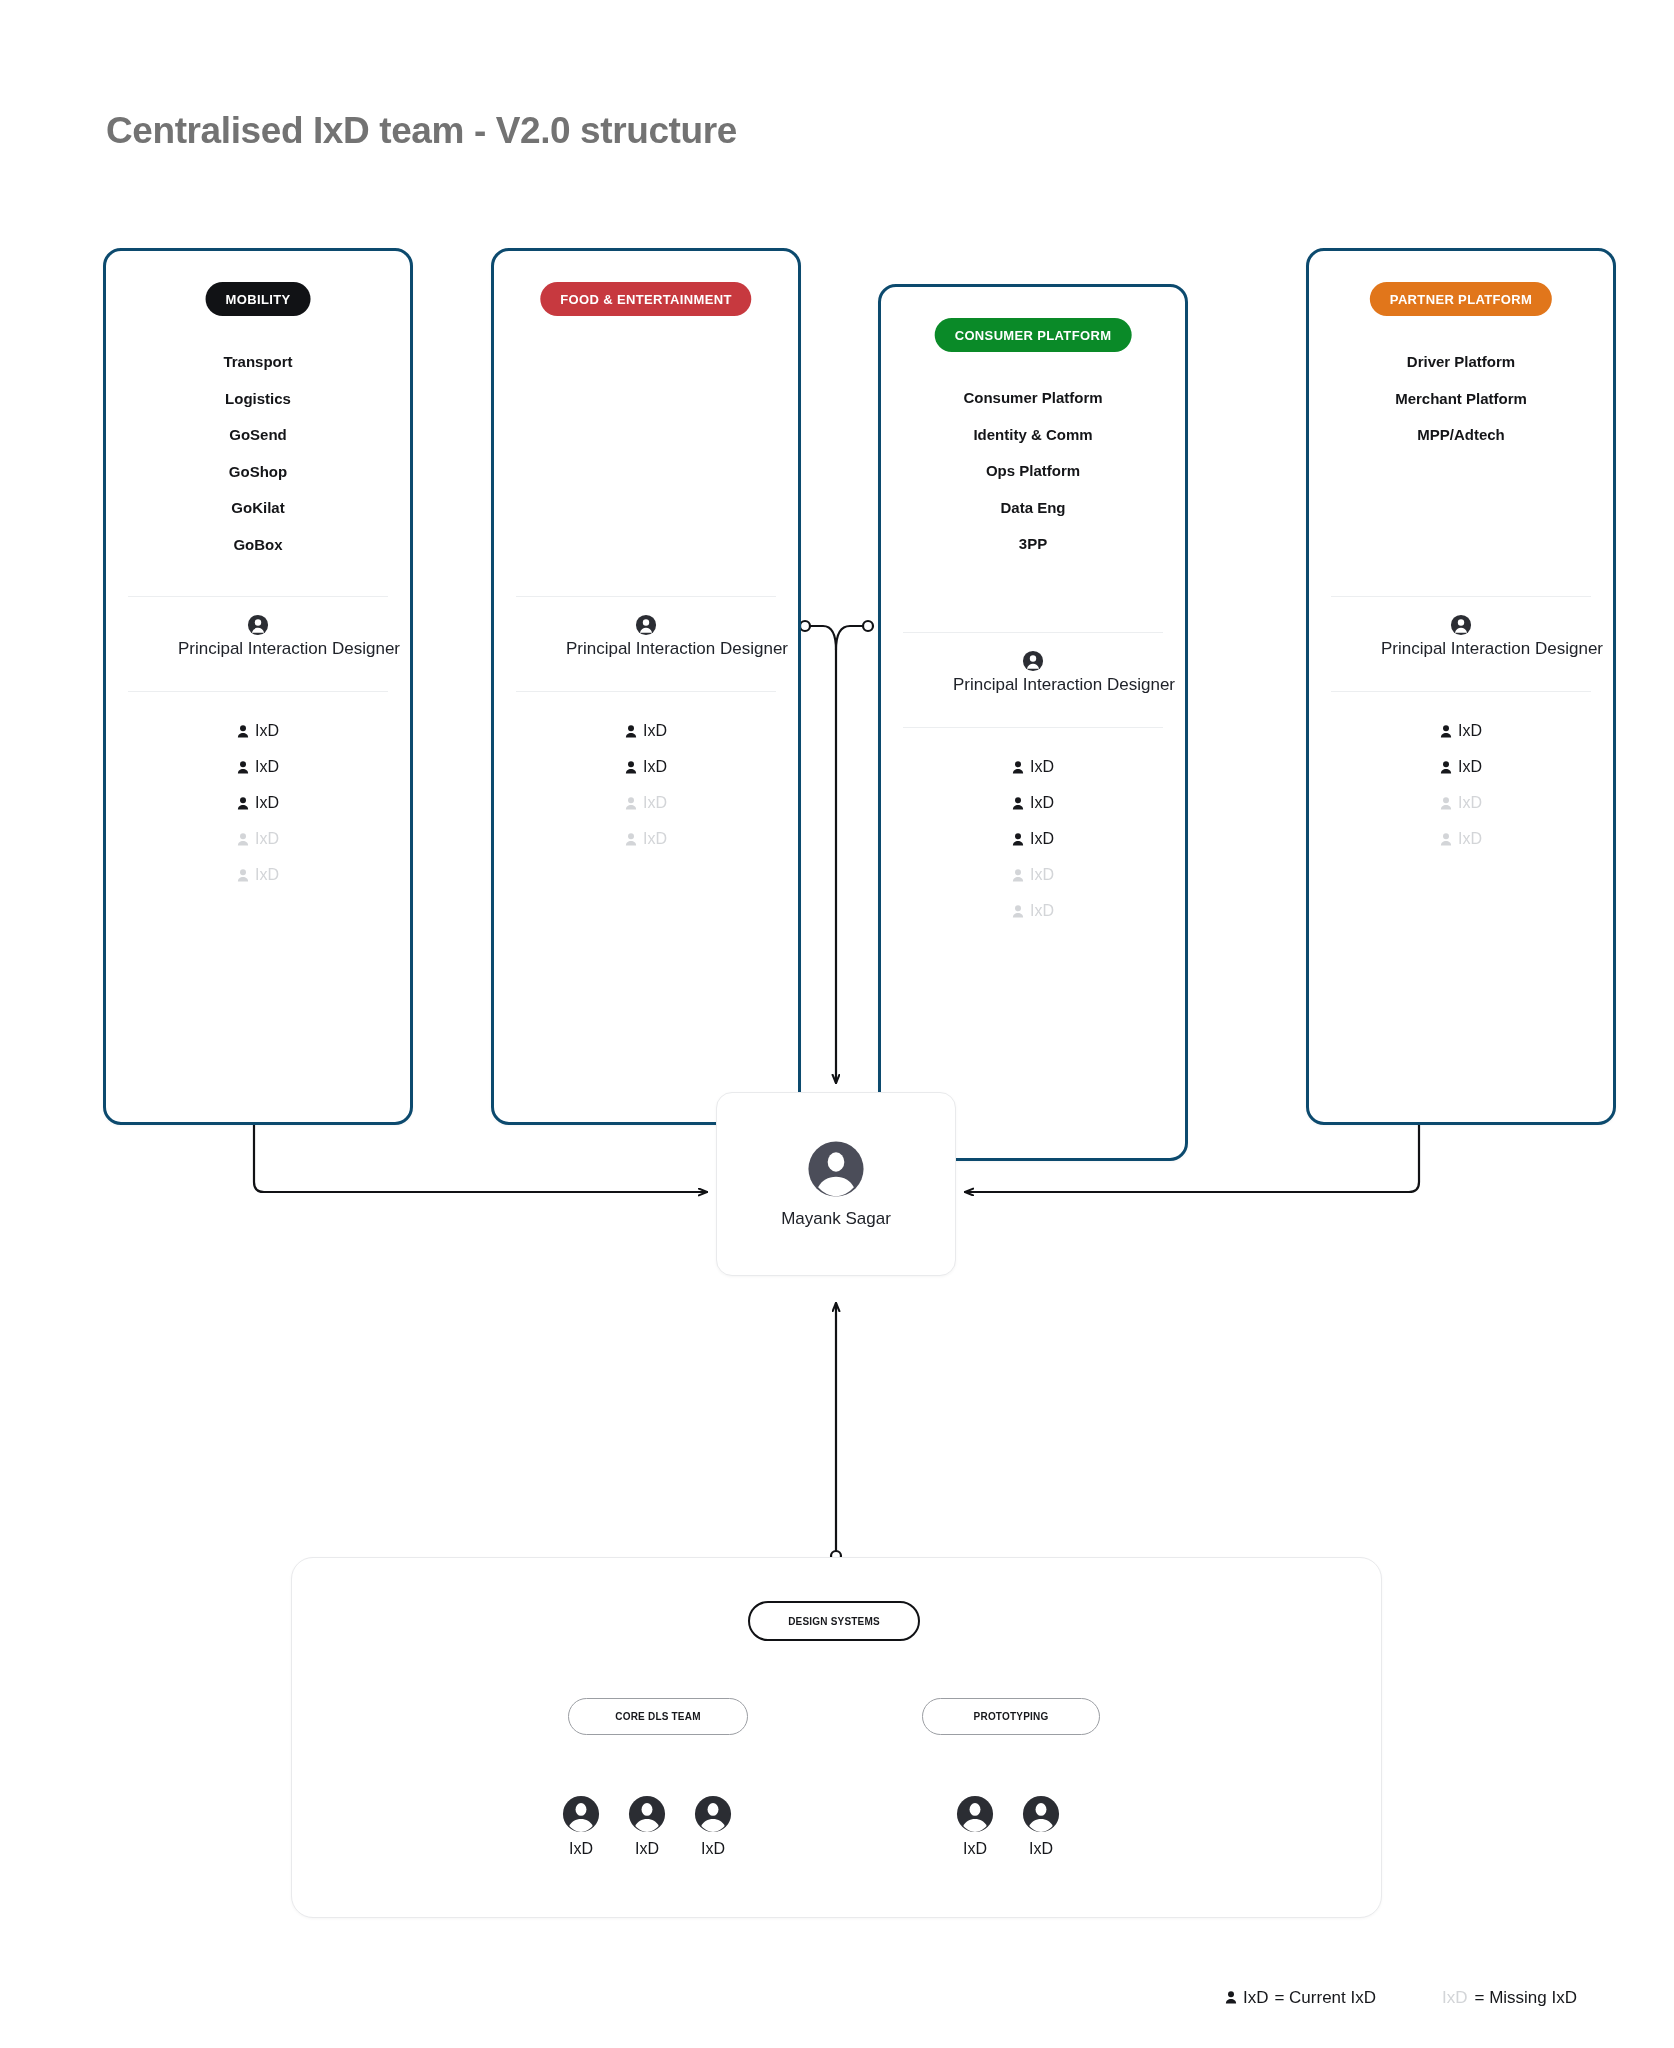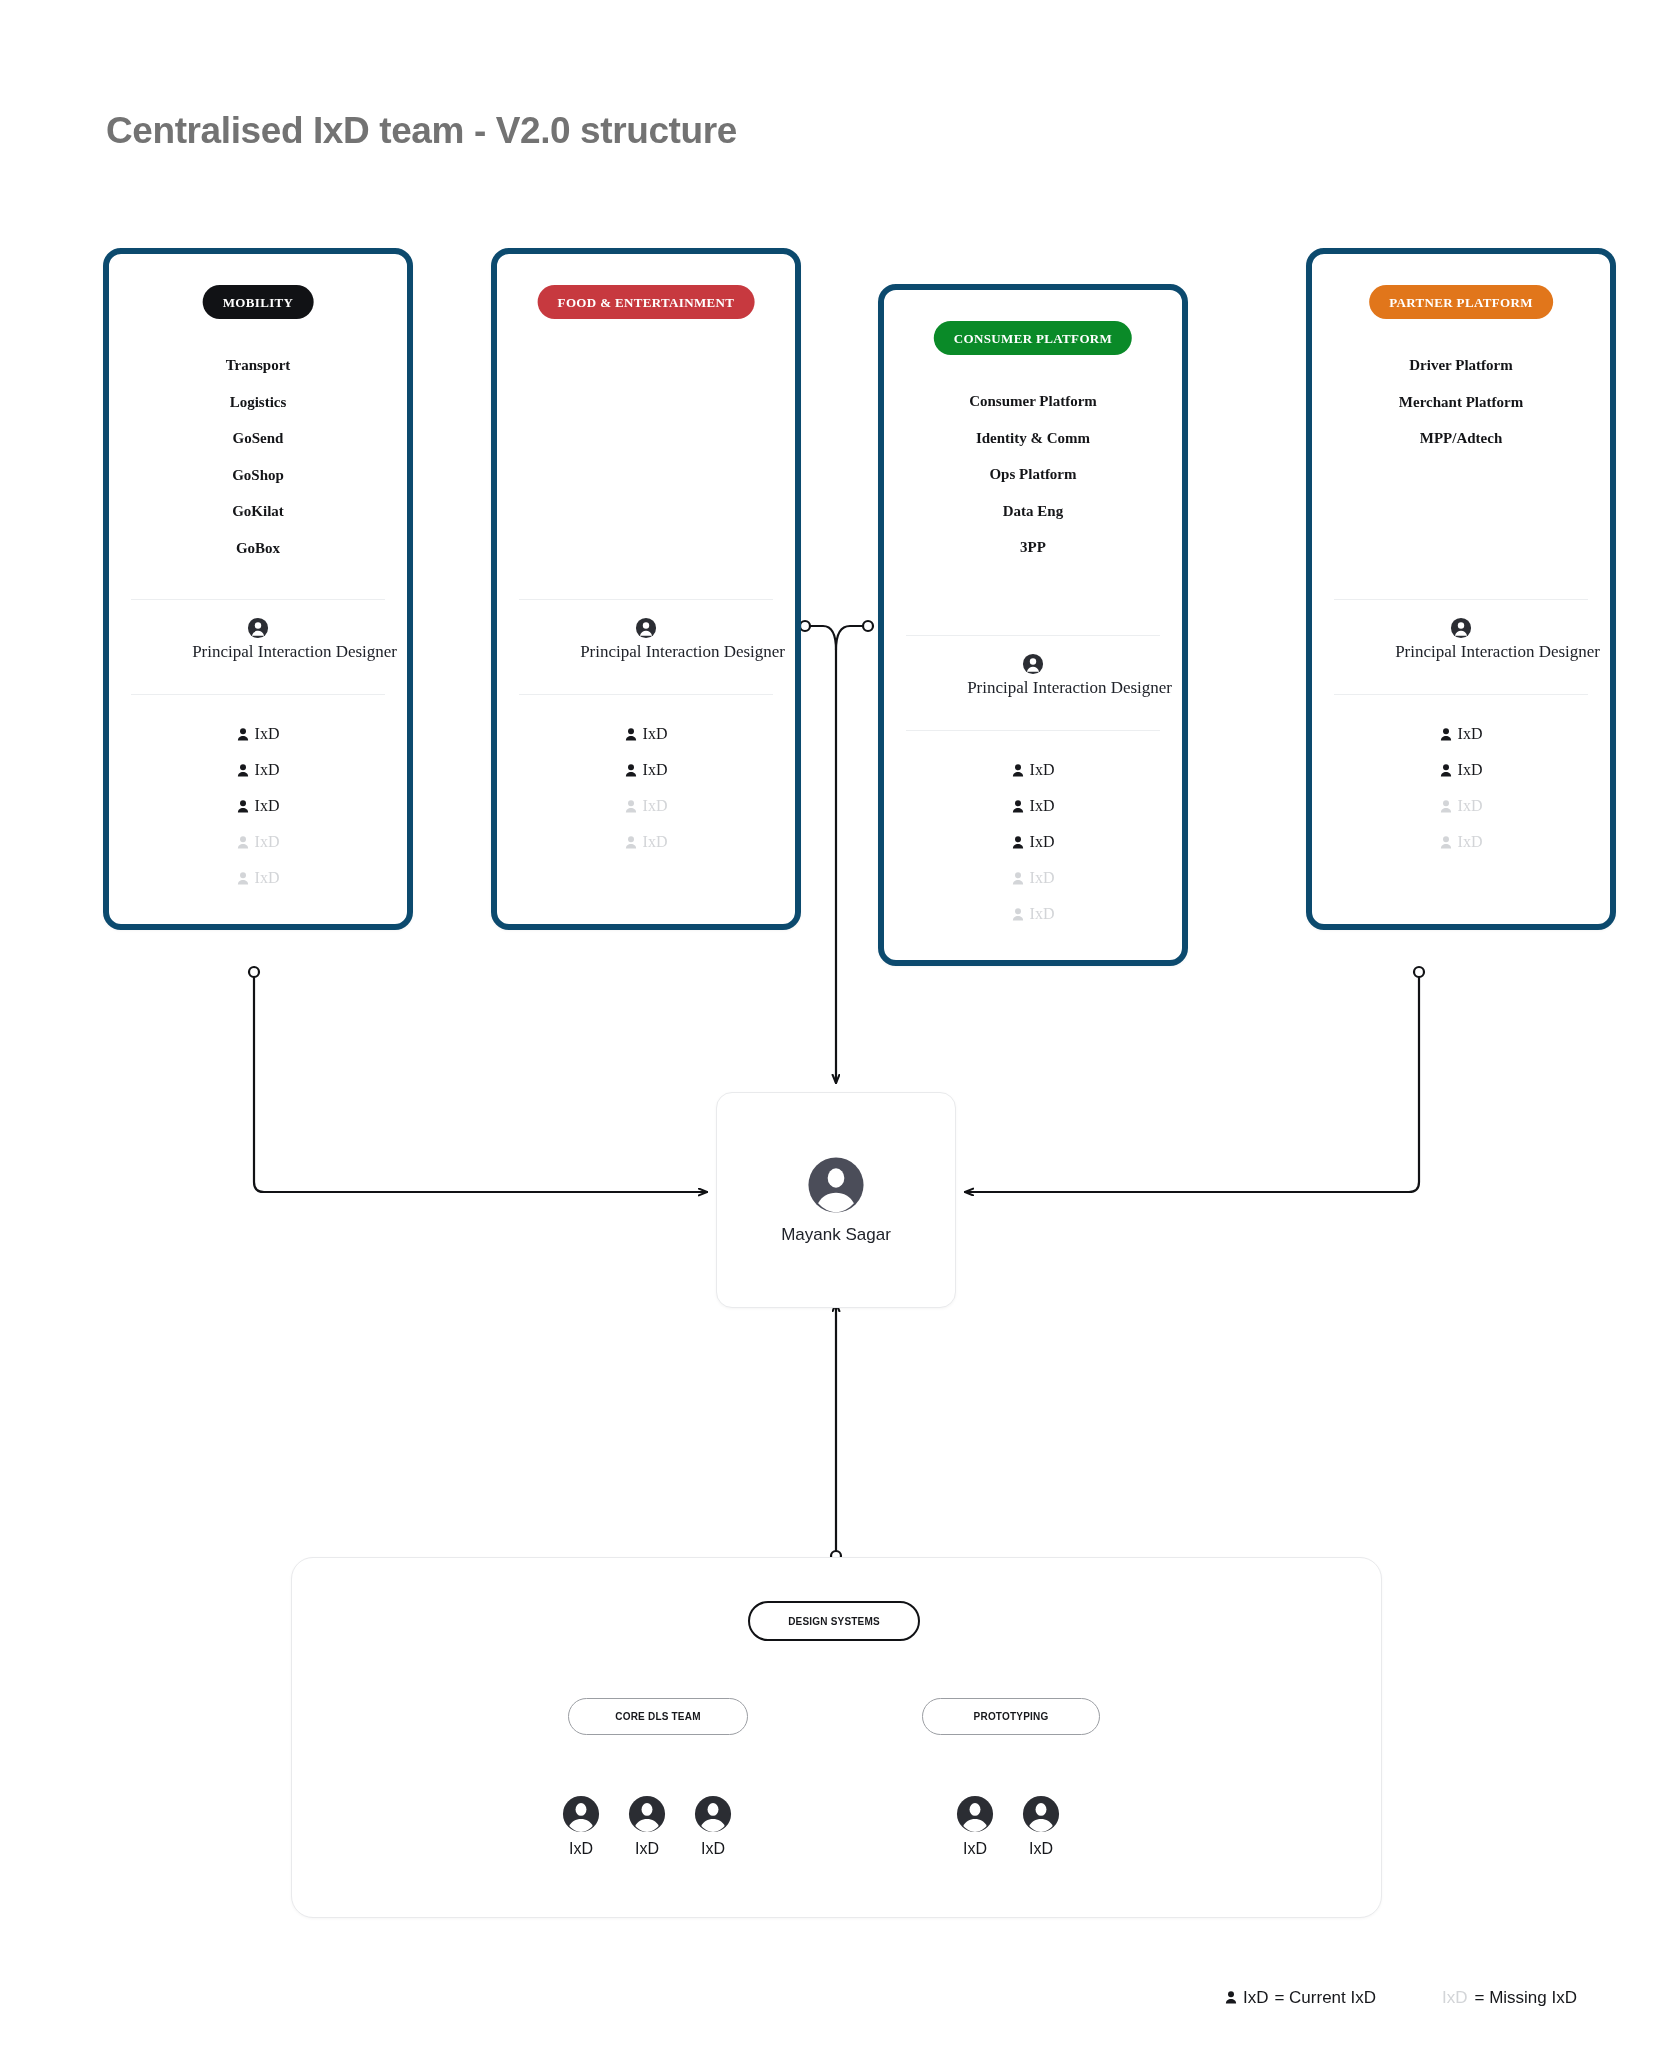--- a/index.html
+++ b/index.html
@@ -32,26 +32,25 @@
     left: 0; top: 0;
     width: 1674px; height: 2048px;
     pointer-events: none;
   }
 
   
   .card {
     position: absolute;
     top: 248px;
     width: 310px;
-    height: 682px;
+    height: 877px;
     background: #ffffff;
-    border: 6px solid #0c4a6e;
+    border: 3px solid #0c4a6e;
     border-radius: 18px;
     box-shadow: 0 1px 3px rgba(16,17,20,0.045);
-    font-family: Liberation Serif, serif;
   }
   #card-0 { left: 103px; }
   #card-1 { left: 491px; }
   #card-2 { left: 878px; margin-top: 36px; }
   #card-3 { left: 1266px; margin-left: 40px; }
 
   .badge {
     position: absolute;
     top: 31px;
     left: 50%;
@@ -124,21 +123,21 @@
     line-height: 1;
   }
   .ixd-row .mini-person { width: 12px; height: 13px; display: block; }
   .ixd-row.current { color: #17181c; }
   .ixd-row.missing { color: #d3d5d8; }
 
   
   #manager-node {
     position: absolute;
     left: 716px; top: 1092px;
-    width: 240px; height: 216px;
+    width: 240px; height: 184px;
     background: #ffffff;
     border: 1px solid #e9eaec;
     border-radius: 16px;
     box-shadow: 0 1px 3px rgba(16,17,20,0.045);
     display: flex;
     flex-direction: column;
     align-items: center;
     justify-content: center;
     gap: 11px;
   }

